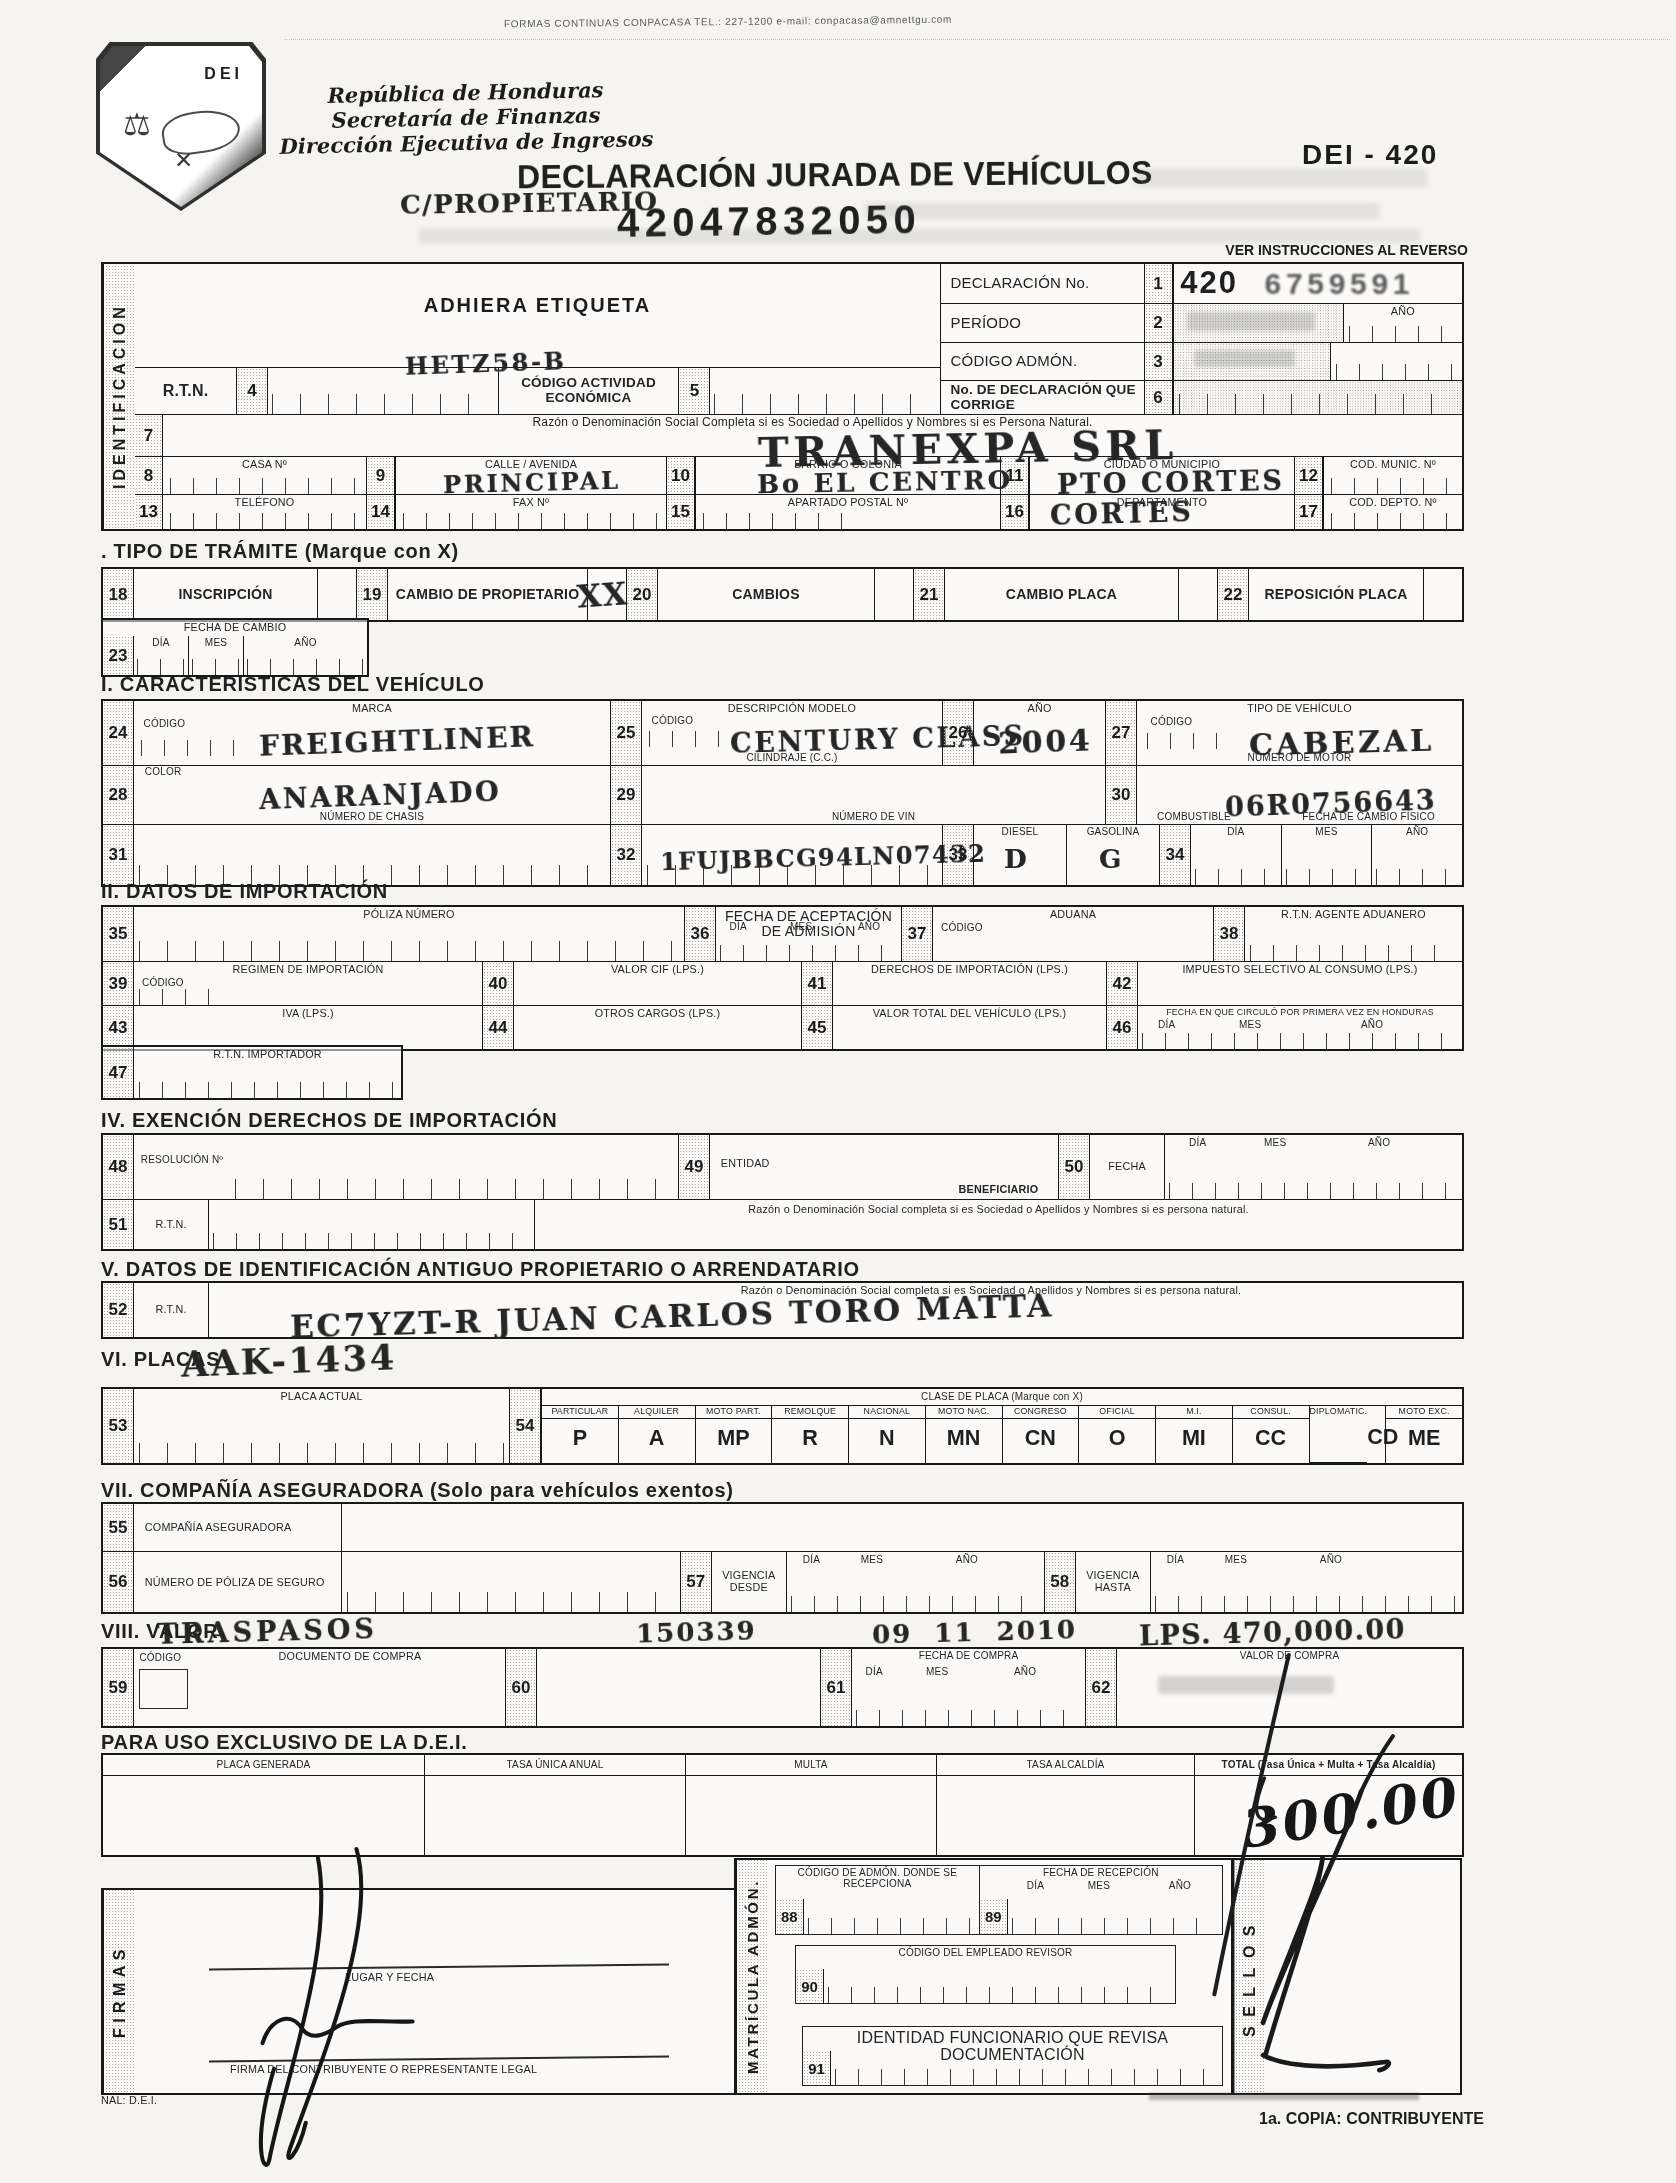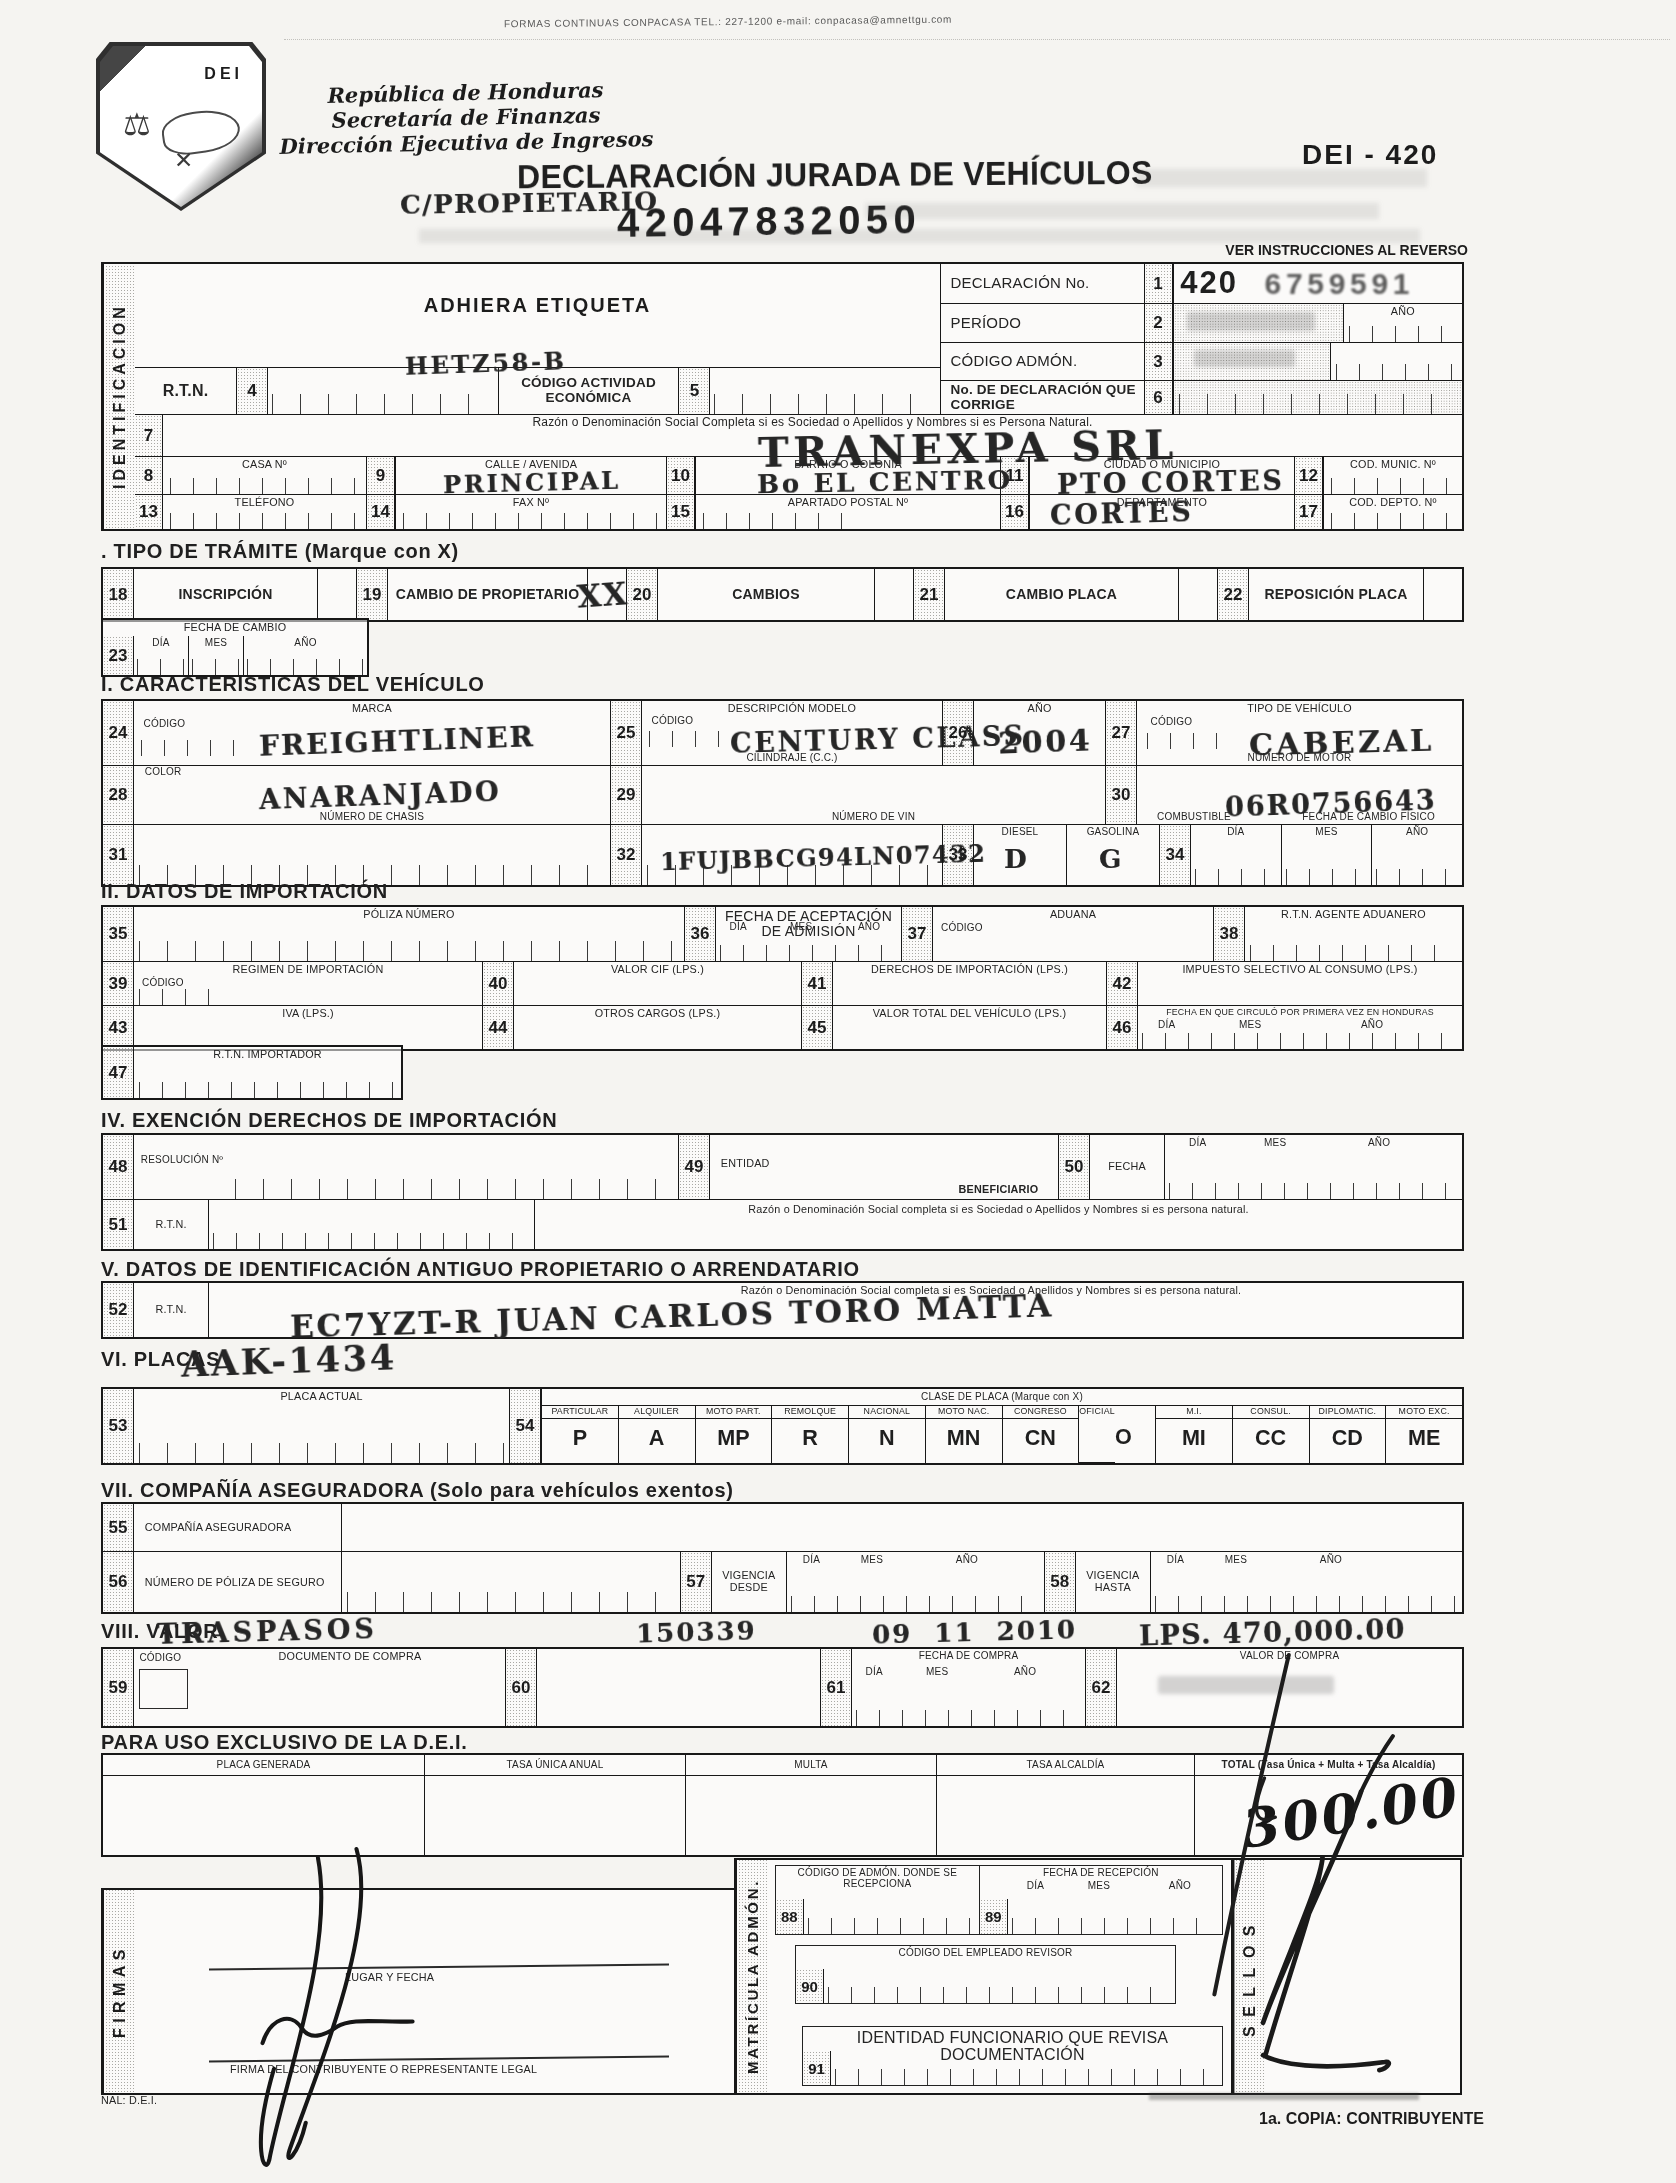--- a/index.html
+++ b/index.html
@@ -553,33 +553,33 @@
           <span class="sans-stamp" style="position:static;align-self:center;margin-top:5.4px;font-size:21.6px">N</span>
         </div>
         <div class="fld" style="display:flex;flex-direction:column;flex:1;border-left:1.4px solid #181818">
           <span class="lbl" style="font-size:8.8px;text-align:center;border-bottom:1.4px solid #181818;padding:1.4px 0">MOTO NAC.</span>
           <span class="sans-stamp" style="position:static;align-self:center;margin-top:5.4px;font-size:21.6px">MN</span>
         </div>
         <div class="fld" style="display:flex;flex-direction:column;flex:1;border-left:1.4px solid #181818">
           <span class="lbl" style="font-size:8.8px;text-align:center;border-bottom:1.4px solid #181818;padding:1.4px 0">CONGRESO</span>
           <span class="sans-stamp" style="position:static;align-self:center;margin-top:5.4px;font-size:21.6px">CN</span>
         </div>
-        <div class="fld" style="display:flex;flex:1;border-left:1.4px solid #181818">
+        <div class="fld" style="display:flex;flex-direction:column;flex:1;border-left:1.4px solid #181818">
           <span class="lbl" style="font-size:8.8px;text-align:center;border-bottom:1.4px solid #181818;padding:1.4px 0">OFICIAL</span>
           <span class="sans-stamp" style="position:static;align-self:center;margin-top:5.4px;font-size:21.6px">O</span>
         </div>
         <div class="fld" style="display:flex;flex-direction:column;flex:1;border-left:1.4px solid #181818">
           <span class="lbl" style="font-size:8.8px;text-align:center;border-bottom:1.4px solid #181818;padding:1.4px 0">M.I.</span>
           <span class="sans-stamp" style="position:static;align-self:center;margin-top:5.4px;font-size:21.6px">MI</span>
         </div>
         <div class="fld" style="display:flex;flex-direction:column;flex:1;border-left:1.4px solid #181818">
           <span class="lbl" style="font-size:8.8px;text-align:center;border-bottom:1.4px solid #181818;padding:1.4px 0">CONSUL.</span>
           <span class="sans-stamp" style="position:static;align-self:center;margin-top:5.4px;font-size:21.6px">CC</span>
         </div>
-        <div class="fld" style="display:flex;flex-direction:column;flex:1;border-left:1.4px solid #181818">
+        <div class="fld" style="display:flex;flex-direction:row;flex:1;border-left:1.4px solid #181818">
           <span class="lbl" style="font-size:8.8px;text-align:center;border-bottom:1.4px solid #181818;padding:1.4px 0">DIPLOMATIC.</span>
           <span class="sans-stamp" style="position:static;align-self:center;margin-top:5.4px;font-size:21.6px">CD</span>
         </div>
         <div class="fld" style="display:flex;flex-direction:column;flex:1;border-left:1.4px solid #181818">
           <span class="lbl" style="font-size:8.8px;text-align:center;border-bottom:1.4px solid #181818;padding:1.4px 0">MOTO EXC.</span>
           <span class="sans-stamp" style="position:static;align-self:center;margin-top:5.4px;font-size:21.6px">ME</span>
         </div>
       </div>
     </div>
   </div>

